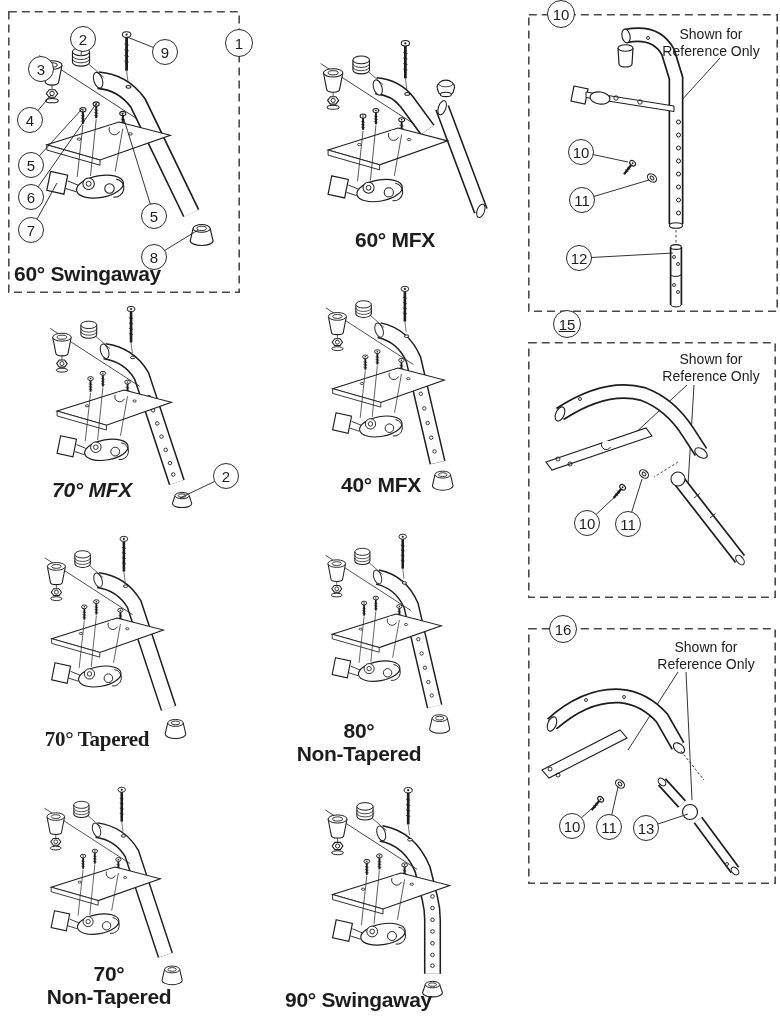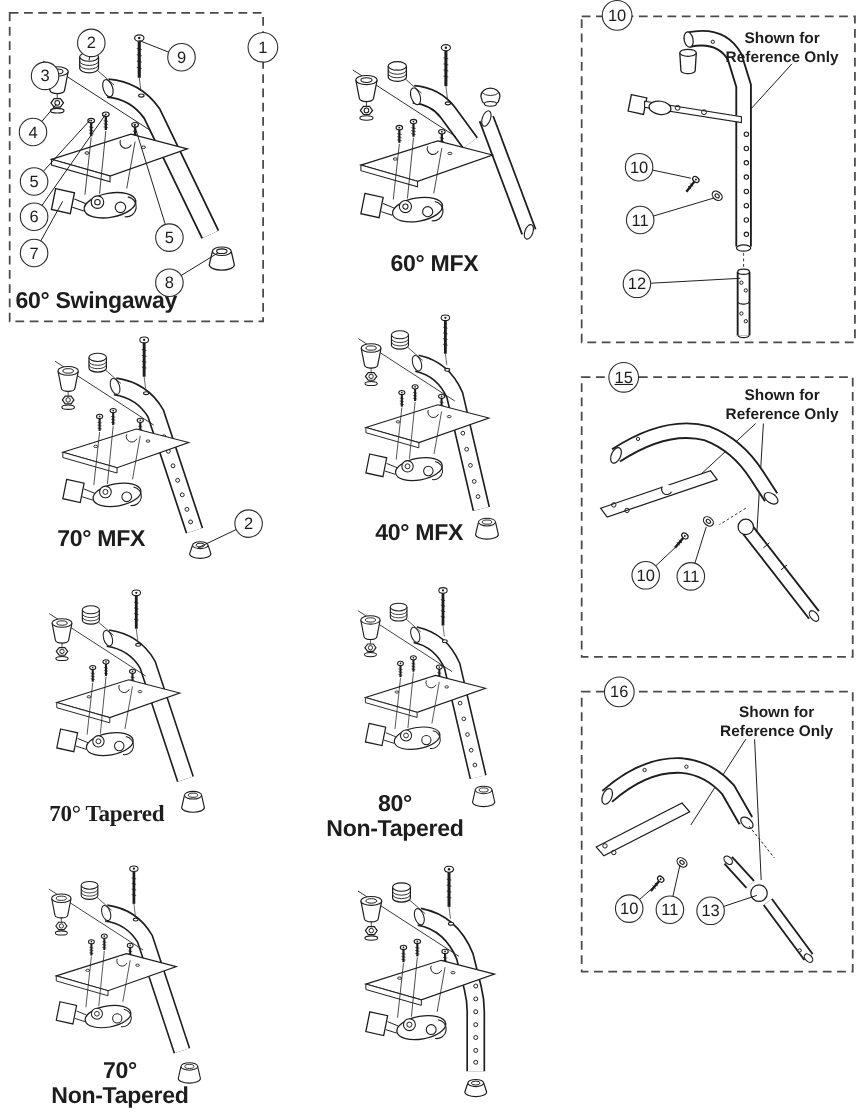--- a/index.html
+++ b/index.html
@@ -15,21 +15,21 @@
     display:flex;align-items:center;justify-content:center;
     font-size:15px;line-height:1;z-index:5;
   }
   .callout.frame{width:28px;height:28px;z-index:6;}
   .fig-label{
     position:absolute;font-weight:bold;font-size:21px;letter-spacing:-0.3px;
     white-space:nowrap;z-index:4;line-height:23px;
   }
   .fig-label.center{text-align:center;}
   .ref-note{
-    position:absolute;font-weight:bold;font-size:14px;line-height:16.5px;
+    position:absolute;font-weight:normal;font-size:14px;line-height:16.5px;
     text-align:center;white-space:nowrap;z-index:4;
   }
 </style>
 </head>
 <body>
 
 <div class="page">
 
   <div class="cell" style="left:8px;top:11px;">
       <svg width="232" height="282" viewBox="0 0 232 282">
@@ -738,48 +738,49 @@
           <line x1="105.6" y1="36" x2="110.4" y2="37" stroke="#1d1d1d" stroke-width="0.8"></line>
           <ellipse cx="108" cy="8" rx="4.5" ry="3" fill="#fff" stroke="#1d1d1d" stroke-width="1.1"></ellipse>
           <circle cx="108" cy="8" r="1.2" fill="#1d1d1d" stroke="none" stroke-width="1.1"></circle>
           <line x1="108" y1="46" x2="109.5" y2="58" stroke="#1d1d1d" stroke-width="0.7"></line>
         </g>
       </svg>
     </div>
 
   <div class="fig-label" style="left:14px;top:262px;">60° Swingaway</div>
   <div class="fig-label center" style="left:330px;top:228px;width:130px;">60° MFX</div>
-  <div class="fig-label center" style="left:27px;top:478px;width:130px;">70° MFX</div>
+  <div class="fig-label center" style="left:27px;top:478px;width:130px;font-style:italic;">70° MFX</div>
   <div class="fig-label center" style="left:316px;top:473px;width:130px;">40° MFX</div>
   <div class="fig-label center" style="left:32px;top:728px;width:130px;font-family:Liberation Serif, serif;">70° Tapered</div>
   <div class="fig-label center" style="left:294px;top:719px;width:130px;">
     <div>80°</div>
     <div>Non-Tapered</div>
   </div>
   <div class="fig-label center" style="left:44px;top:962px;width:130px;">
     <div>70°</div>
     <div>Non-Tapered</div>
   </div>
+  <div class="fig-label center" style="left:285px;top:988px;width:140px;">90° Swingaway</div>
 
   <div class="ref-note" style="left:652px;top:26px;width:118px;">
     <div>Shown for</div>
     <div>Reference Only</div>
   </div>
   <div class="ref-note" style="left:652px;top:351px;width:118px;">
     <div>Shown for</div>
     <div>Reference Only</div>
   </div>
   <div class="ref-note" style="left:647px;top:639px;width:118px;">
     <div>Shown for</div>
     <div>Reference Only</div>
   </div>
 
   <div class="callout frame" style="left:225px;top:29px;">1</div>
   <div class="callout frame" style="left:547px;top:0px;">10</div>
-  <div class="callout frame" style="left:553px;top:329px;text-decoration:underline;">15</div>
+  <div class="callout frame" style="left:553px;top:310px;text-decoration:underline;">15</div>
   <div class="callout frame" style="left:549px;top:615px;">16</div>
 
   <div class="callout" style="left:70px;top:26px;">2</div>
   <div class="callout" style="left:152px;top:39px;">9</div>
   <div class="callout" style="left:28px;top:56px;">3</div>
   <div class="callout" style="left:17px;top:107px;">4</div>
   <div class="callout" style="left:18px;top:152px;">5</div>
   <div class="callout" style="left:18px;top:184px;">6</div>
   <div class="callout" style="left:18px;top:217px;">7</div>
   <div class="callout" style="left:141px;top:203px;">5</div>

